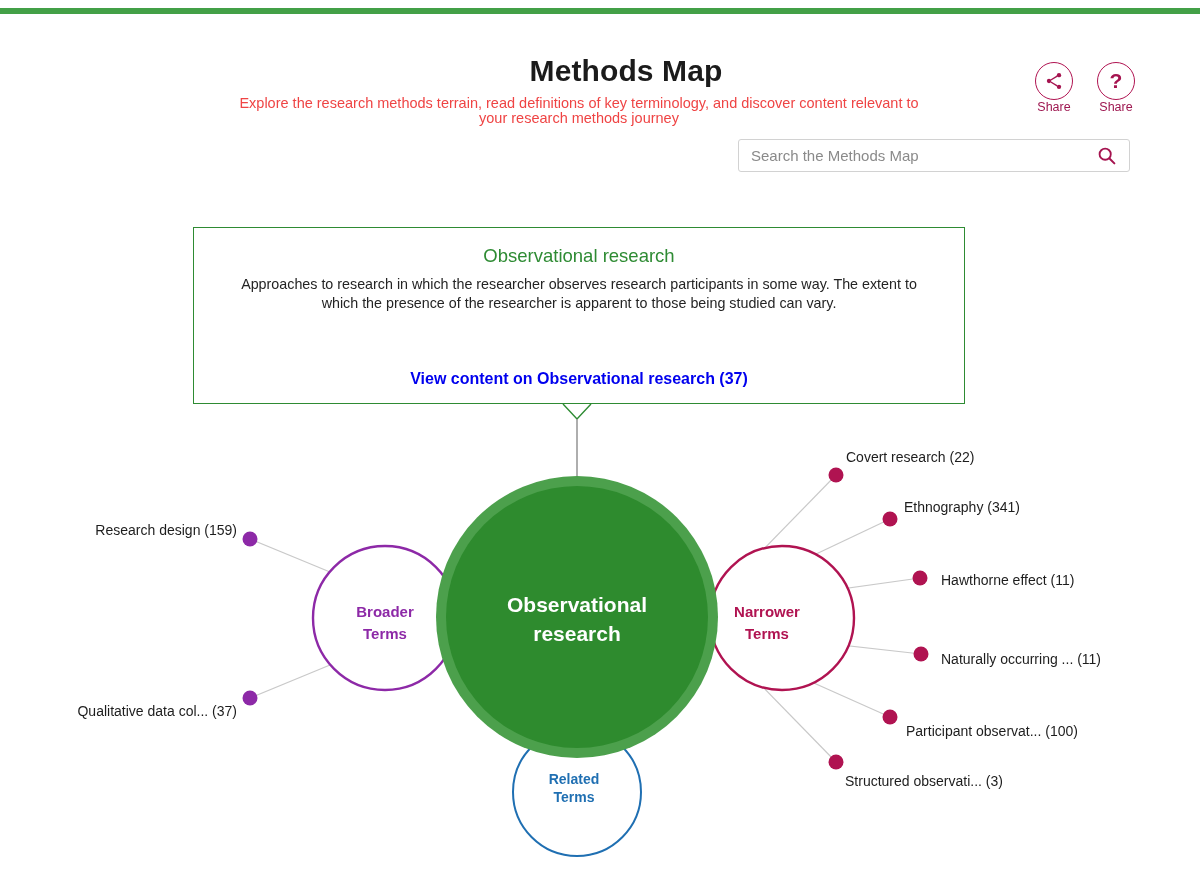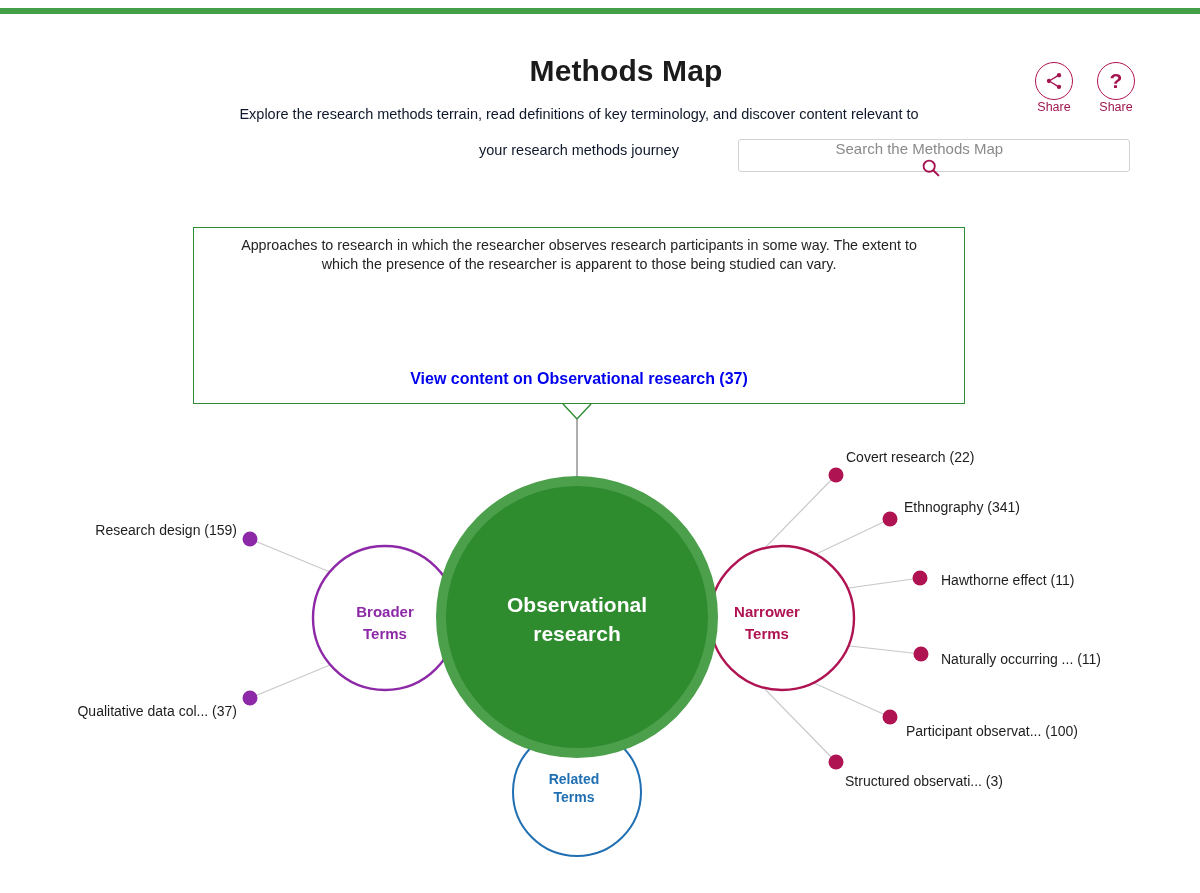--- a/index.html
+++ b/index.html
@@ -36,22 +36,22 @@
     color: #1b1b1b;
     letter-spacing: .1px;
     margin-left: 48px;
   }
   .page-subtitle {
     position: absolute;
     left: 238px; top: 96px;
     width: 682px;
     text-align: center;
     font-size: 14.5px;
-    line-height: 36px;
-    color: #0f172a;
+    line-height: 15px;
+    color: #ef4444;
   }
 
   
   .util-group {
     position: absolute;
     right: 58px; top: 62px;
     display: flex;
     gap: 10px;
   }
   .util-item {
@@ -86,21 +86,20 @@
   .search-wrap {
     position: absolute;
     left: 738px; top: 139px;
     width: 392px; height: 33px;
     border: 1px solid #d2d2d2;
     border-radius: 3px;
     background: #fff;
     box-sizing: border-box;
     display: flex;
     align-items: center;
-    flex-direction: column;
   }
   .search-input {
     border: none;
     outline: none;
     flex: 1;
     height: 100%;
     padding: 0 10px 0 12px;
     font-size: 15px;
     font-family: "Liberation Sans", sans-serif;
     color: #333;
@@ -213,20 +212,21 @@
   <input class="search-input" type="text" placeholder="Search the Methods Map" style="">
   <button class="search-btn">
     <svg width="21" height="21" viewBox="0 0 24 24">
       <circle cx="10.5" cy="10.5" r="6.4" fill="none" stroke="#a5134f" stroke-width="2.1"></circle>
       <line x1="15.4" y1="15.4" x2="21" y2="21" stroke="#a5134f" stroke-width="2.3" stroke-linecap="round"></line>
     </svg>
   </button>
 </div>
 
 <div class="def-card">
+  <div class="def-title">Observational research</div>
   <div class="def-text">Approaches to research in which the researcher observes research participants in some way. The extent to which the presence of the researcher is apparent to those being studied can vary.</div>
   <a class="def-link">View content on Observational research (37)</a>
 </div>
 
 <svg class="graph" width="1200" height="893">
 
   <path d="M 563 404 L 577 419 L 591 404" fill="#ffffff" stroke="#2e8b33" stroke-width="1.4"></path>
   <line x1="577" y1="419" x2="577" y2="492" stroke="#9a9a9a" stroke-width="1.6"></line>
 
   <g>

